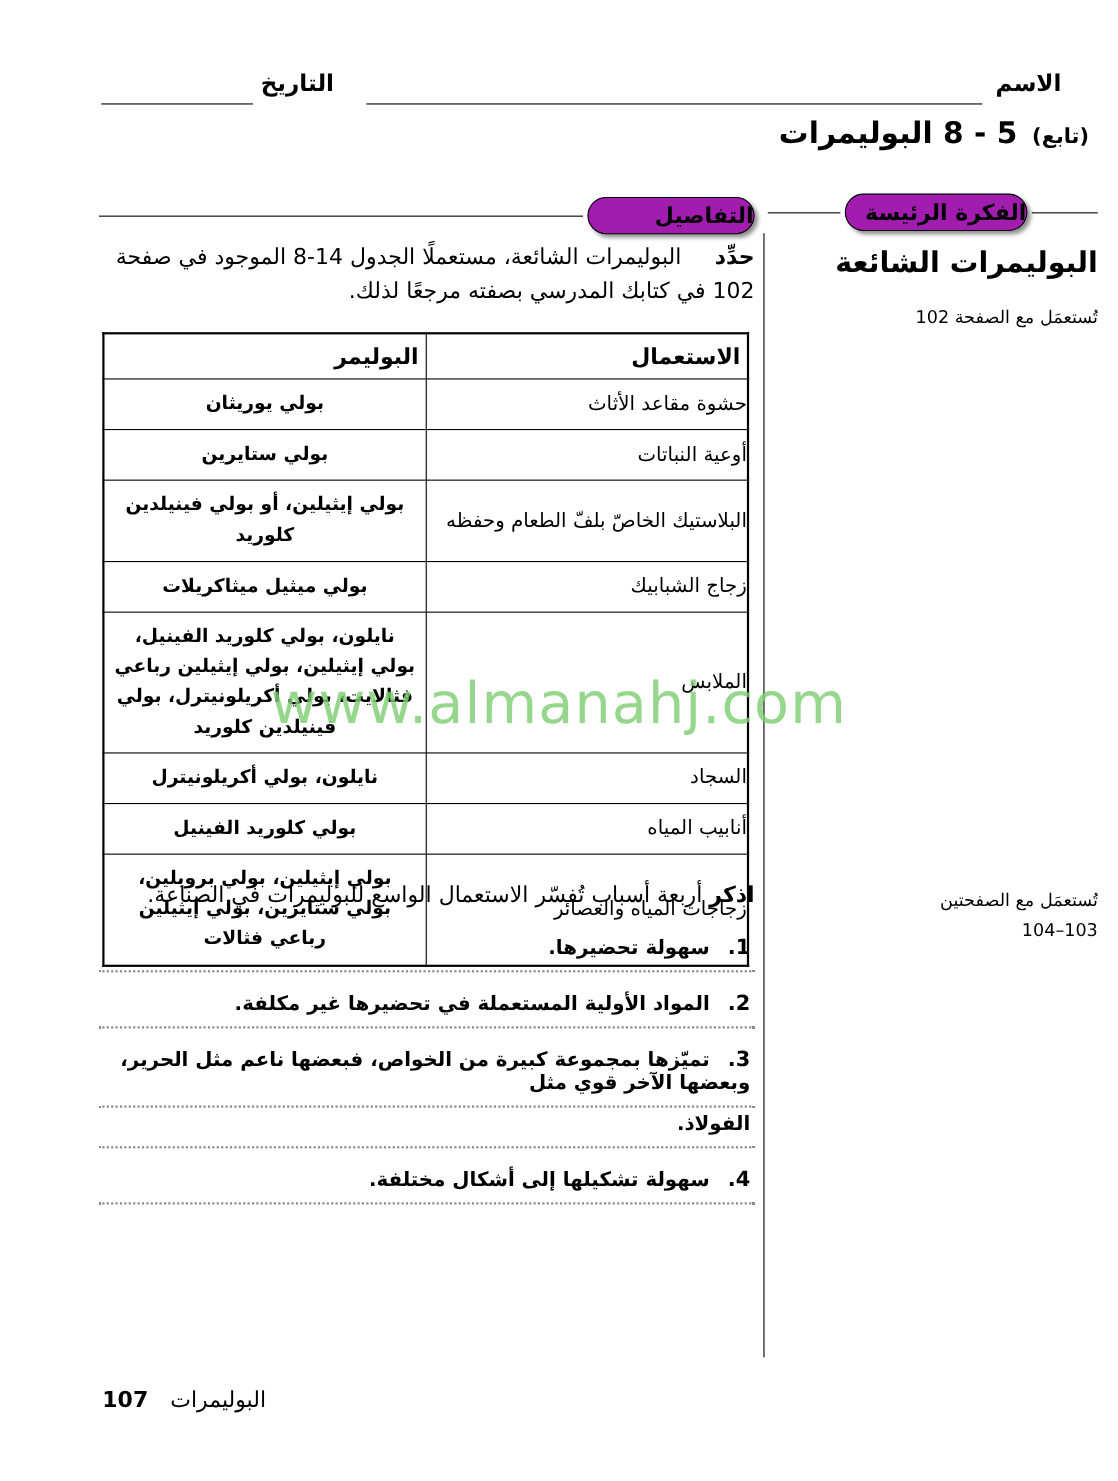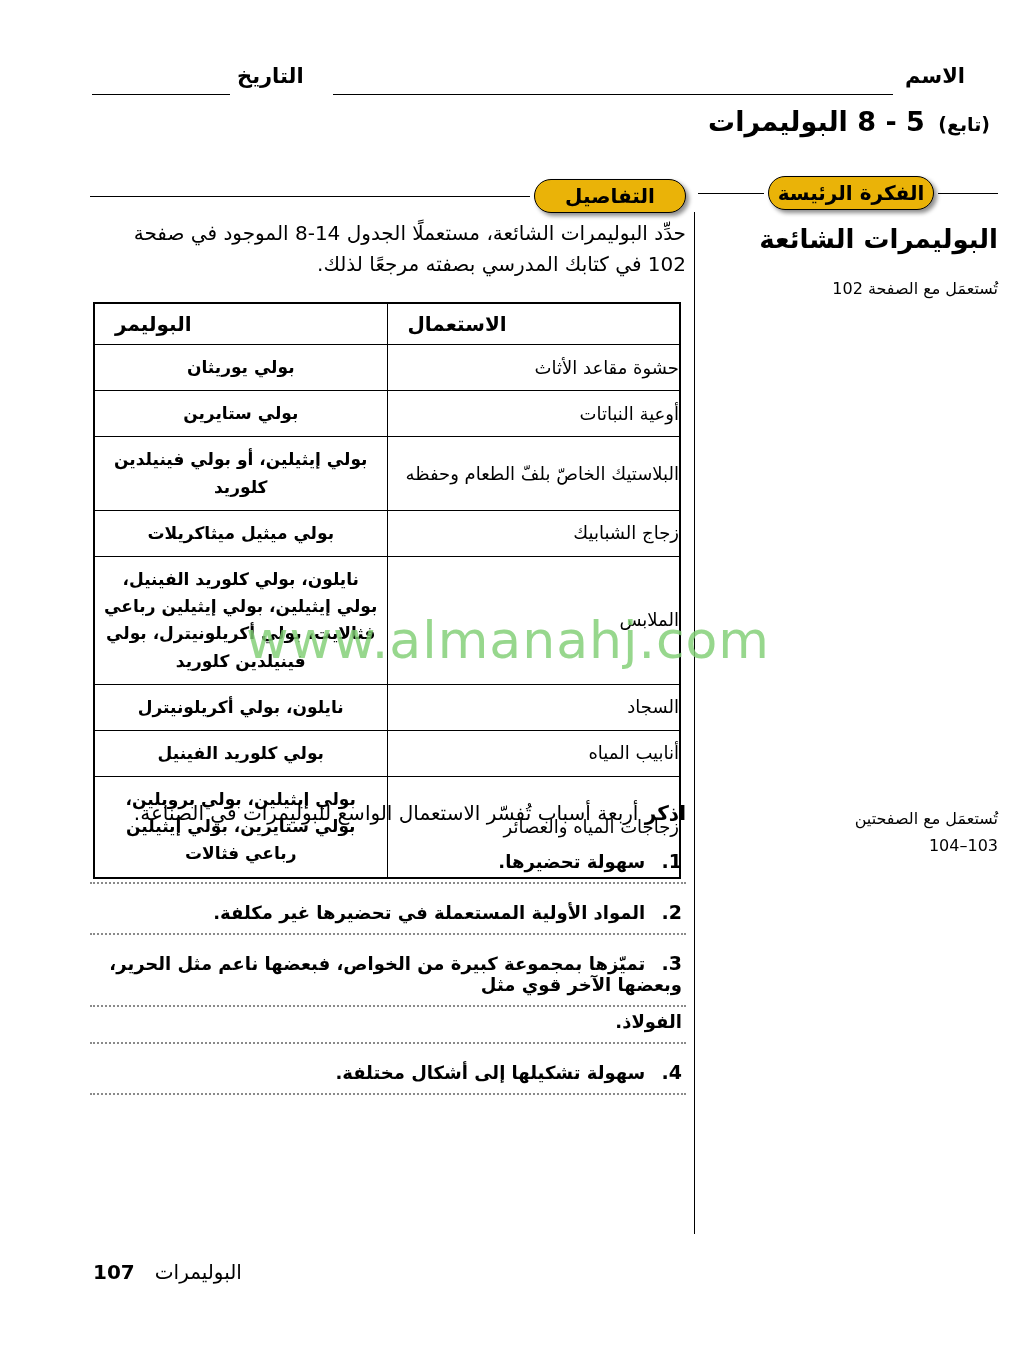--- a/index.html
+++ b/index.html
@@ -17,49 +17,49 @@
   .name-line  { top:94px; left:333px; width:560px; }
   .date-label { top:64px; left:237px; font-size:21px; font-weight:bold; }
   .date-line  { top:94px; left:92px; width:138px; }
 
   
   .page-title { top:106px; right:26px; font-size:27px; font-weight:bold; }
   .title-prefix { font-size:19px; font-weight:bold; margin-left:4px; }
 
   
   .pill {
-    border:1.8px solid #000; border-radius:18px; background:#eab308;
-    text-align:center; font-weight:bold; font-size:20px; padding:4px 0;
+    border:1.8px solid #000; border-radius:18px; background:#a21caf;
+    text-align:right; font-weight:bold; font-size:20px; padding:4px 0;
     box-shadow:3px 3px 4px rgba(0,0,0,.45);
   }
   .badge-details { top:179px; left:534px; width:152px; }
   .line-details  { top:196px; left:90px;  width:440px; }
   .badge-main    { top:176px; left:768px; width:166px; }
   .line-main-a   { top:193px; left:698px; width:66px; }
   .line-main-b   { top:193px; left:938px; width:60px; }
 
   
   .divider { left:694px; top:212px; height:1022px; width:0; border-left:1.8px solid #000; }
 
   
   .sidebar-1 { left:710px; top:217px; width:288px; text-align:right; }
   .sidebar-2 { left:710px; top:793px; width:288px; text-align:right; }
   .sb-h  { font-size:26px; font-weight:bold; line-height:1.75; }
   .sb-n  { font-size:16px; margin-top:12px; line-height:1.7; }
 
   
   .instruction { left:90px; top:218px; width:596px; font-size:20px; line-height:1.55; text-align:right; }
-  .instr-bold { font-weight:normal; }
+  .instr-bold { font-weight:bold;margin-left:24px; }
 
   table.polymer-table {
     position:absolute; left:93px; top:302px; width:588px;
     border-collapse:collapse; direction:rtl; border:2.5px solid #000; background:#fff;
   }
   .polymer-table th, .polymer-table td { border:1.7px solid #000; vertical-align:middle; }
-  .polymer-table th { font-size:20px; font-weight:bold; text-align:left; padding:8px 20px; height:38px; }
+  .polymer-table th { font-size:20px; font-weight:bold; text-align:right; padding:8px 6px; height:38px; }
   td.use  { font-size:18px; text-align:right; padding:9px 0; line-height:1.45; width:50%; }
   td.poly { font-size:17px; font-weight:bold; text-align:center; padding:9px 8px; line-height:1.6; width:50%; }
 
   .watermark {
     left:158px; top:610px; width:700px; text-align:center; direction:ltr;
     font-size:52px; letter-spacing:1px; color:rgba(128,206,116,.82); z-index:5;
   }
 
   .question-block { left:90px; top:798px; width:596px; text-align:right; }
   .q-line { font-size:20px; margin-bottom:18px; line-height:1.5; }

